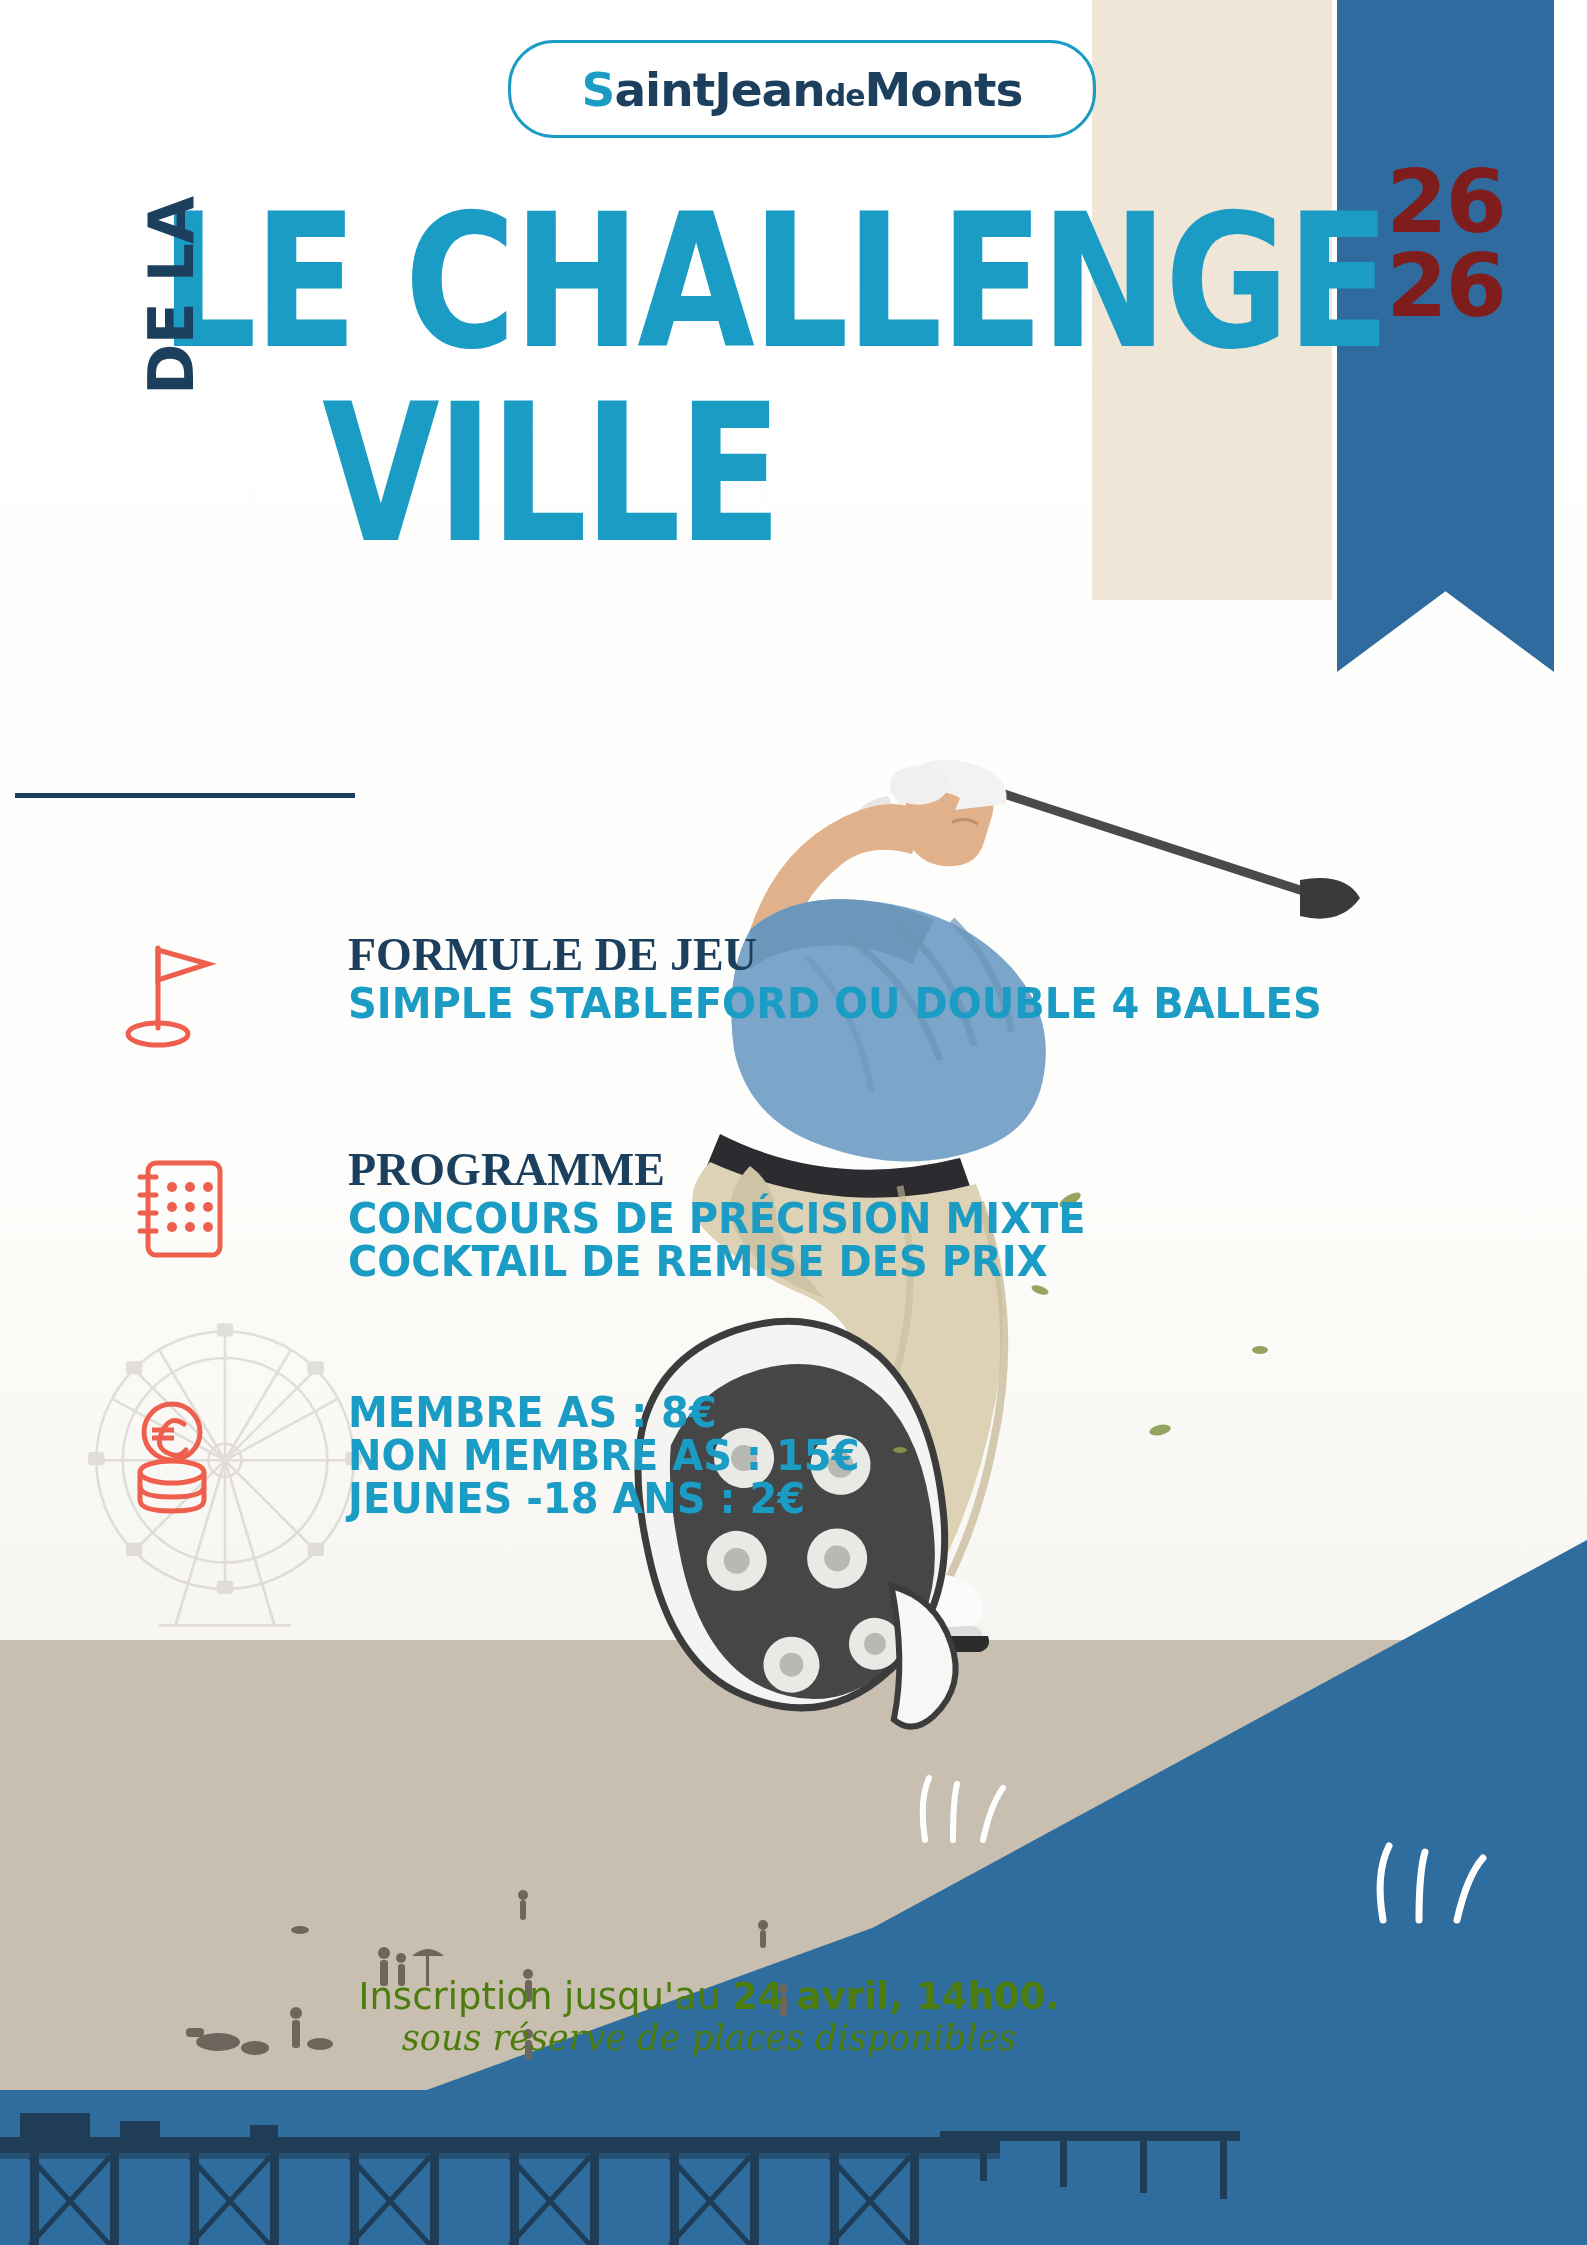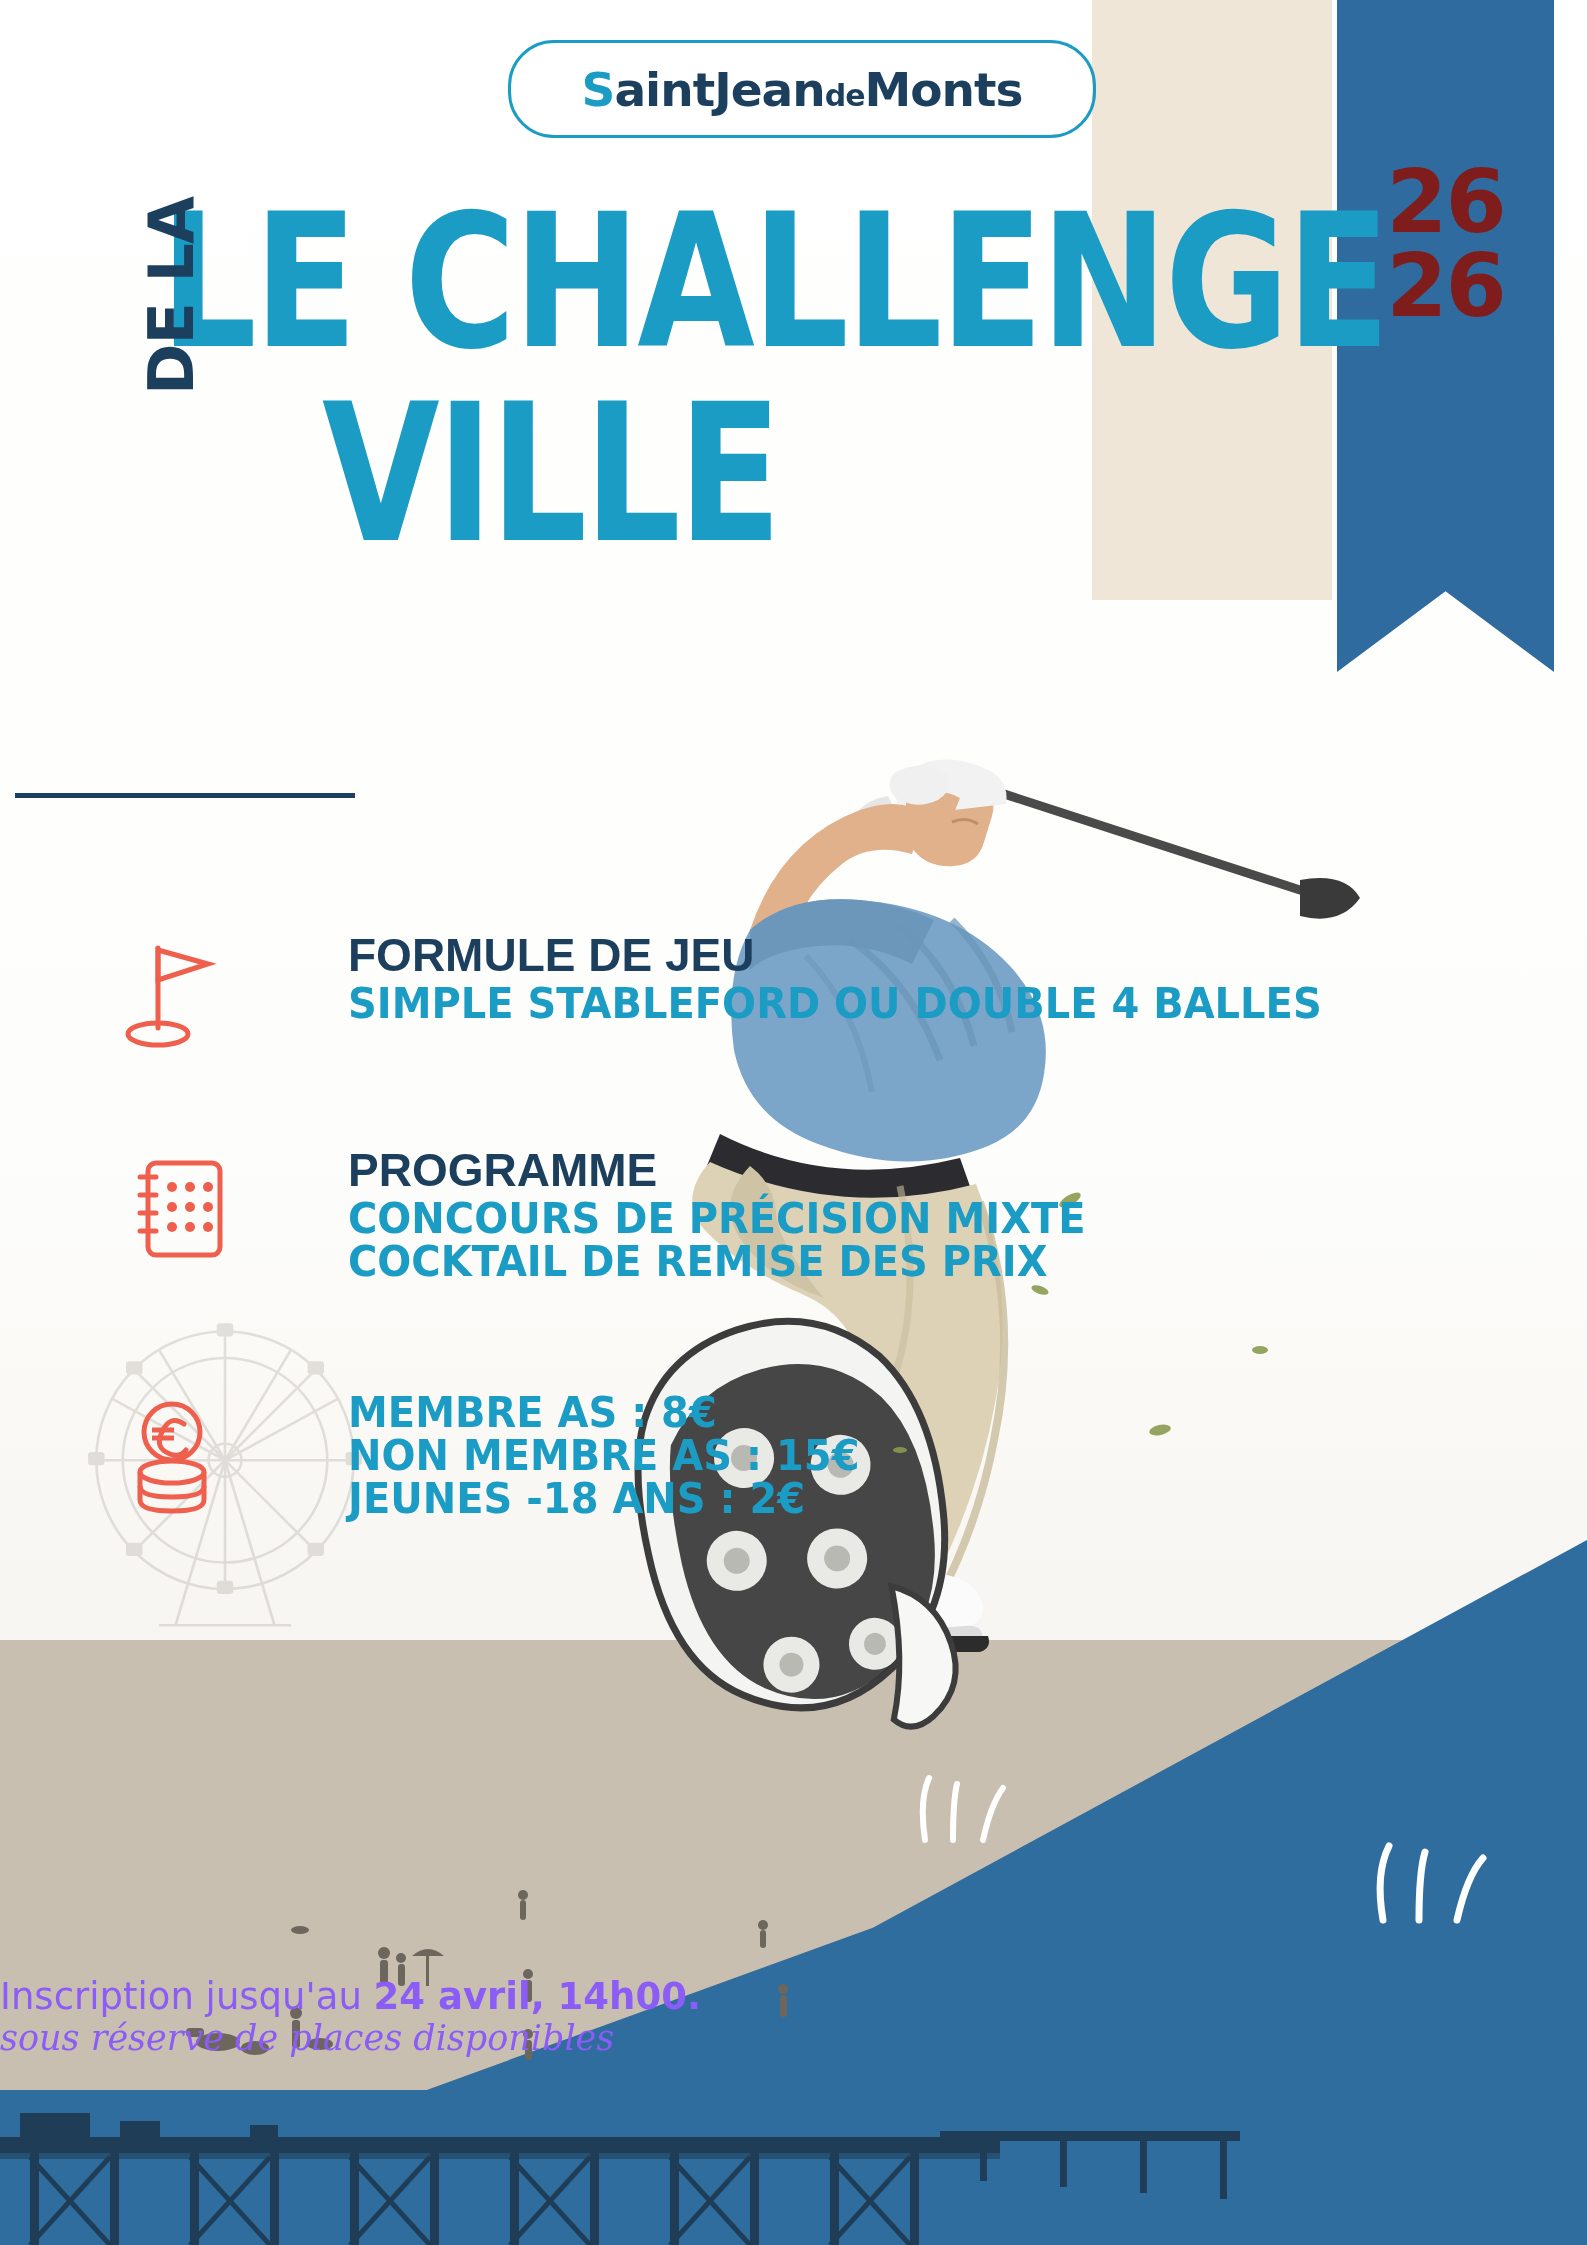--- a/index.html
+++ b/index.html
@@ -185,21 +185,21 @@
     height: 5px;
     background: #1c3f5e;
   }
 
   
   .info {
     position: absolute;
     left: 120px;
   }
   .info-head {
-    font-family: Liberation Sans, sans-serif;
+    font-family: Liberation Serif, serif;
     font-weight: 700;
     font-size: 46px;
     color: #1c3f5e;
     letter-spacing: 0px;
     line-height: 1.1;
     white-space: nowrap;
   }
   .info-line {
     font-family: "DejaVu Sans", sans-serif;
     font-weight: 700;
@@ -240,22 +240,22 @@
   .tuft svg { width: 100%; height: 100%; }
   #tuft-1 { left: 905px; top: 1760px; width: 110px; height: 90px; }
   #tuft-2 { left: 1365px; top: 1825px; width: 130px; height: 105px; }
 
   
   .footer {
     position: absolute;
     left: 0;
     top: 1975px;
     width: 1418px;
-    text-align: left;
-    color: #8b5cf6;
+    text-align: center;
+    color: #4d7c0f;
   }
   .footer-line1 {
     font-family: "DejaVu Sans", sans-serif;
     font-size: 37px;
     letter-spacing: 0px;
   }
   .footer-line1 b { font-weight: 700; }
   .footer-line2 {
     font-family: "DejaVu Serif", serif;
     font-style: italic;

